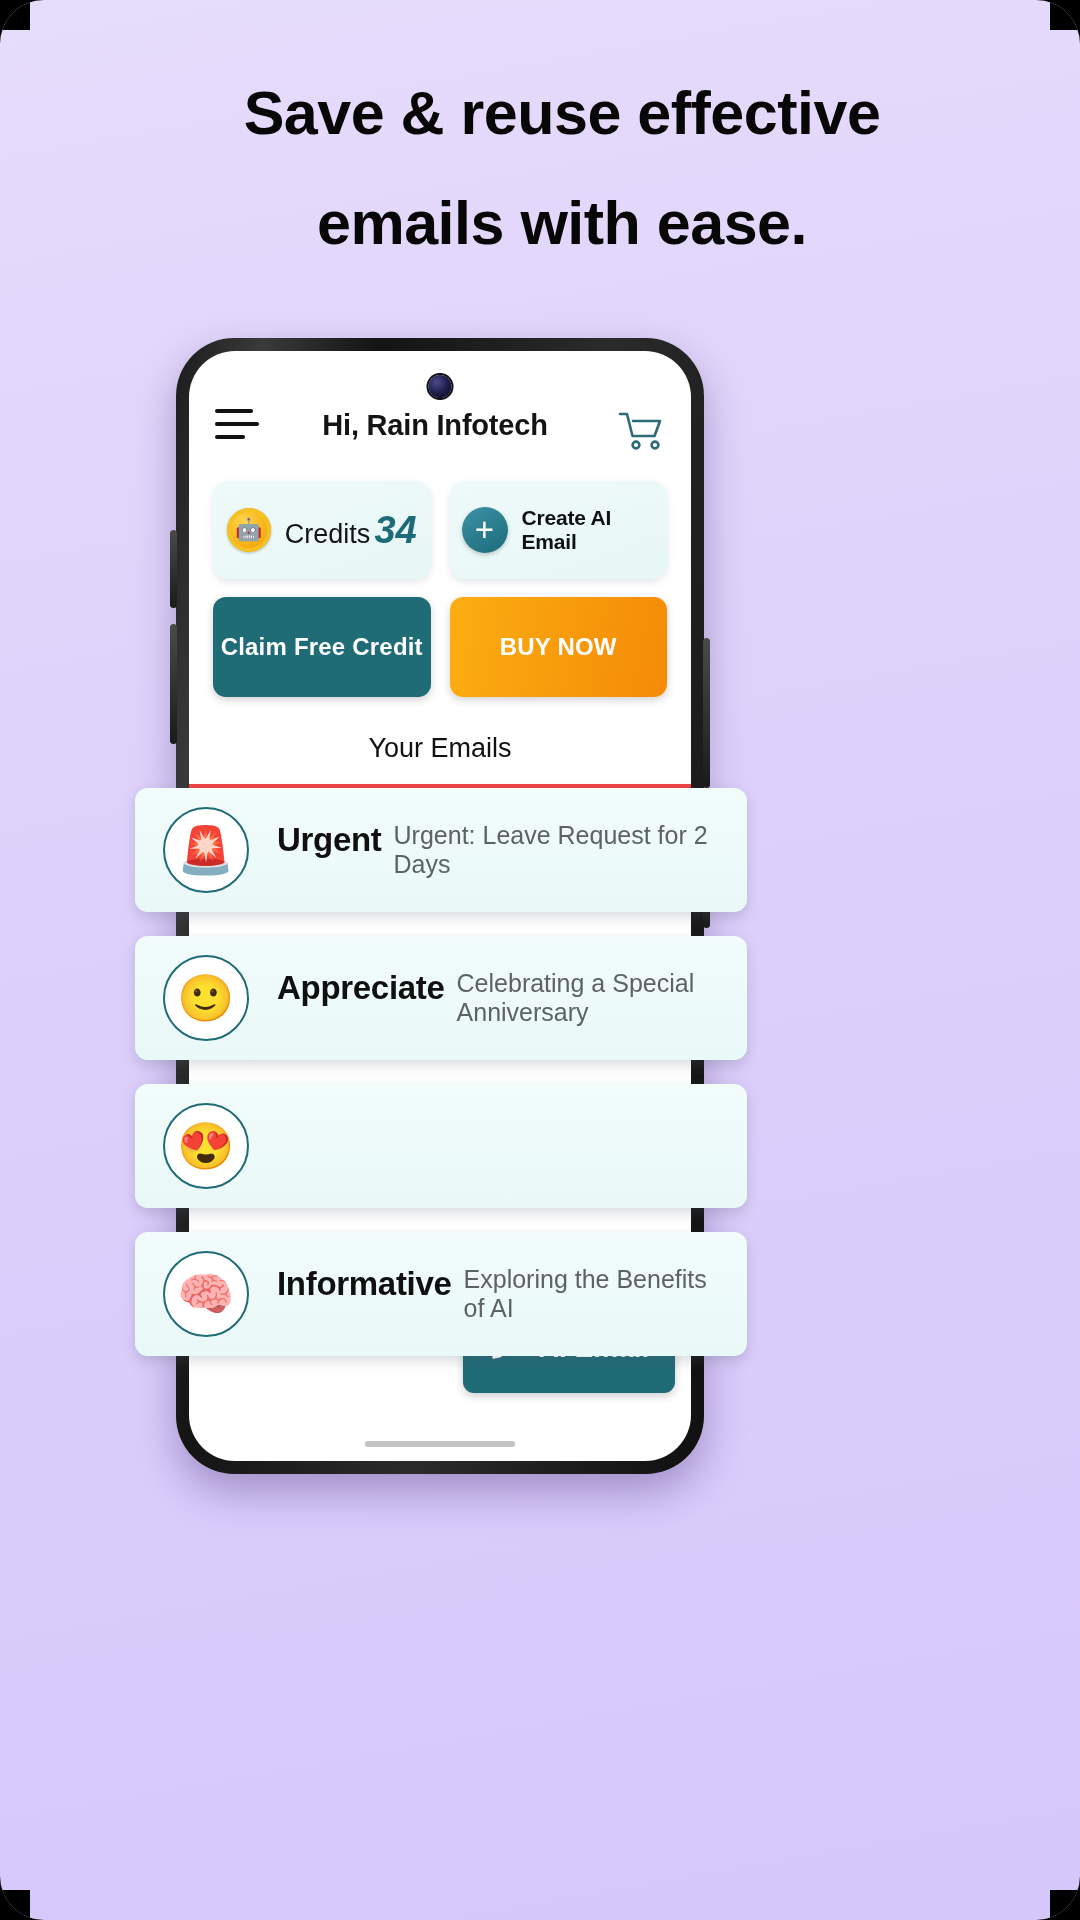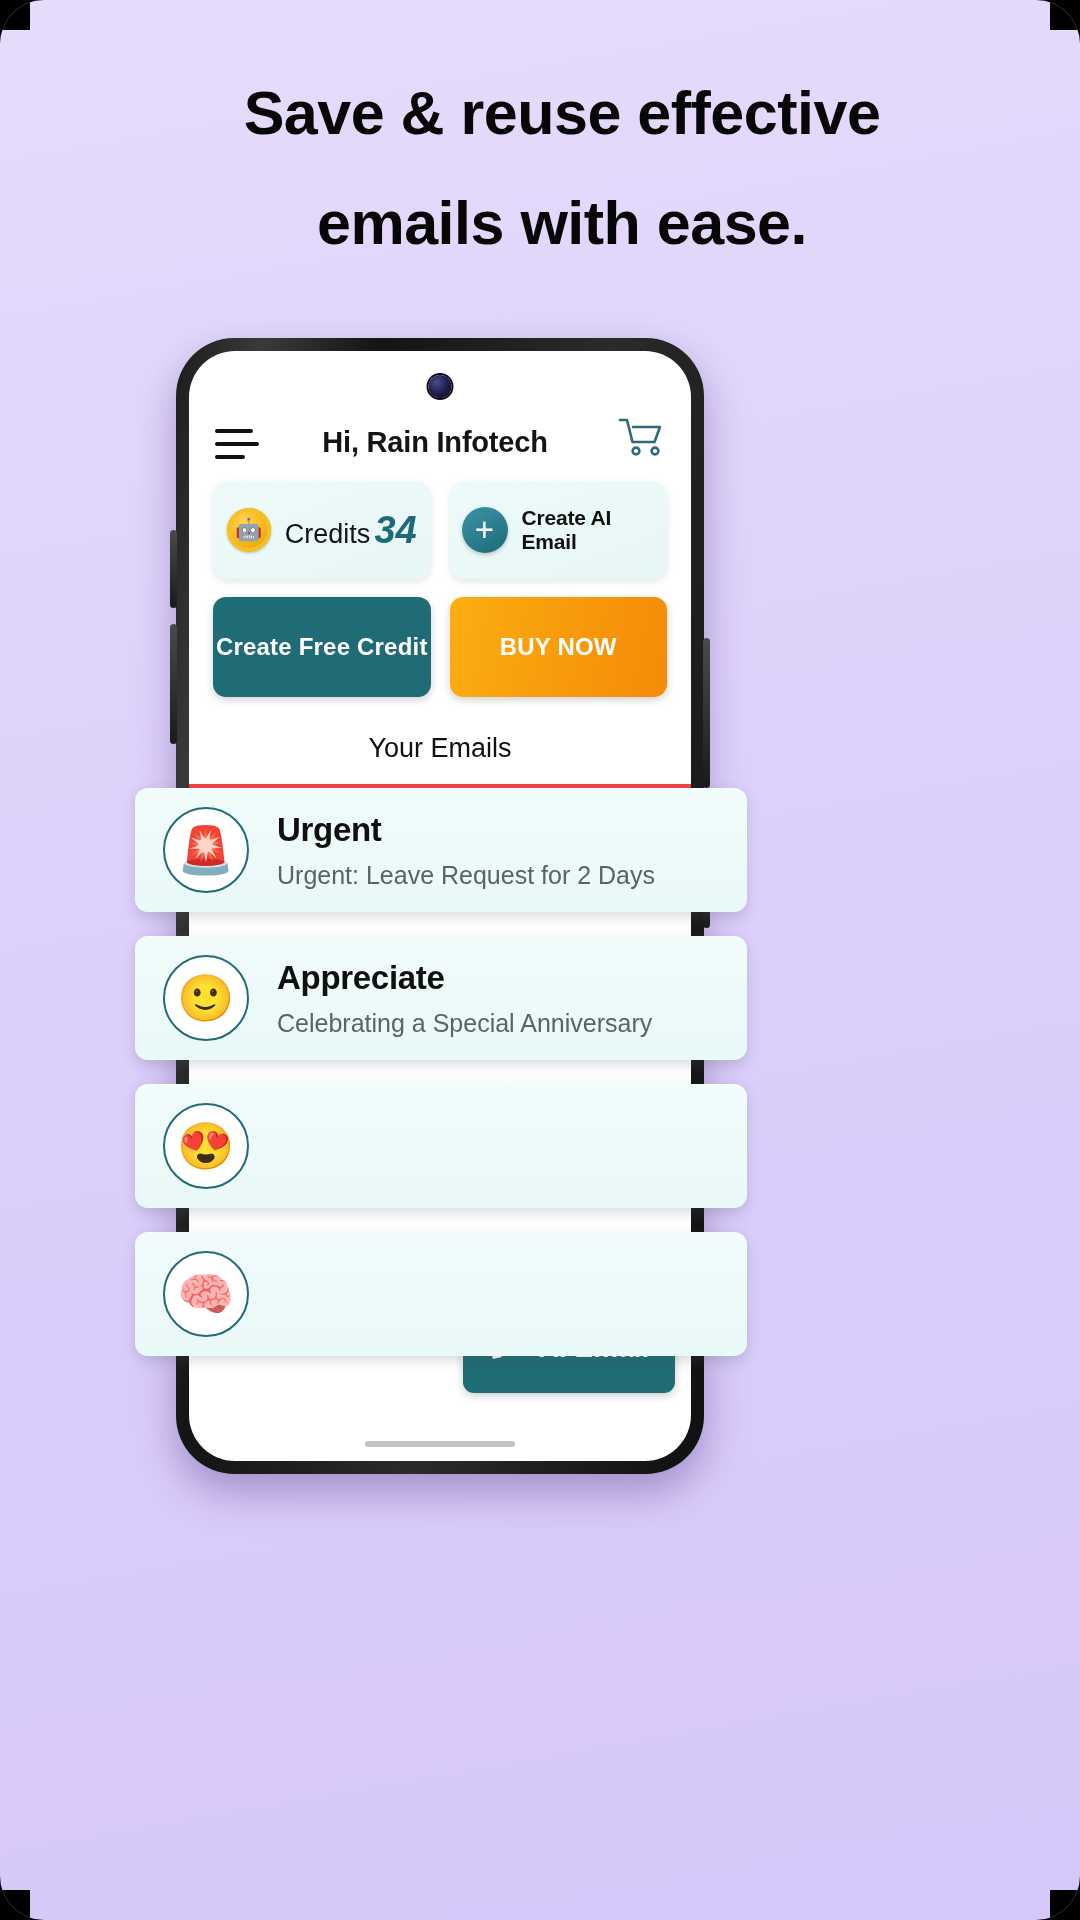--- a/index.html
+++ b/index.html
@@ -63,21 +63,21 @@
   }
   .camera {
     position:absolute; top:24px; left:50%; transform:translateX(-50%);
     width:23px; height:23px; border-radius:50%;
     background:radial-gradient(circle at 36% 32%, #4b4b8e 0%, #20204d 48%, #0a0a1c 100%);
     box-shadow:0 0 0 2px #0b0b12;
   }
 
   
   .app-header {
-    display:flex; align-items:flex-end;
+    display:flex; align-items:flex-start;
     padding:58px 26px 0 26px;
     height:108px;
   }
   .hamburger { width:44px; display:flex; flex-direction:column; gap:9px; cursor:pointer; }
   .hamburger i { display:block; height:4px; background:#111; border-radius:2px; }
   .hamburger i:nth-child(1){ width:38px; }
   .hamburger i:nth-child(2){ width:44px; }
   .hamburger i:nth-child(3){ width:30px; }
   .app-title {
     flex:1; text-align:center;
@@ -156,21 +156,21 @@
     padding:0 28px;
     gap:28px;
   }
   .ava {
     width:86px; height:86px; border-radius:50%;
     background:#ffffff;
     border:2.5px solid #1f6b76;
     display:flex; align-items:center; justify-content:center;
     font-size:46px; line-height:1; flex:none;
   }
-  .etext { display:flex; flex-direction:column; gap:12px; }
+  .etext { display:flex; flex-direction:row; gap:12px; }
   .etitle { font-size:33px; font-weight:600; color:#101010; letter-spacing:-0.3px; }
   .esub { font-size:25px; color:#5d6264; }
 
   
   .ai-btn {
     position:absolute; right:16px; bottom:68px;
     width:212px; height:90px;
     background:#1f6b76;
     border-radius:11px;
     display:flex; align-items:center; justify-content:center; gap:16px;
@@ -230,21 +230,21 @@
             <span class="credits-label">Credits</span><span class="credits-num">34</span>
           </div>
         </div>
         <div class="tcard">
           <div class="plus-circle">+</div>
           <span class="create-label">Create AI Email</span>
         </div>
       </div>
 
       <div class="actions">
-        <div class="abtn teal">Create Free Credit</div>
+        <div class="abtn teal">Claim Free Credit</div>
         <div class="abtn orange">BUY NOW</div>
       </div>
 
       <div class="tabs">
         <div class="tab active">Your Emails</div>
       </div>
 
       <div class="ai-btn">
         <span>
           <svg width="34" height="34" viewBox="0 0 34 34" fill="none" stroke="#ffffff" stroke-width="2.4" stroke-linecap="round" stroke-linejoin="round">
@@ -280,20 +280,24 @@
     </div>
     <div class="ecard">
       <div class="ava">
           <span>😍</span>
         </div>
     </div>
     <div class="ecard">
       <div class="ava">
           <span>🧠</span>
         </div>
+      <div class="etext">
+        <div class="etitle">Informative</div>
+        <div class="esub">Exploring the Benefits of AI</div>
+      </div>
     </div>
   </div>
 
   <div class="corner c-tl"></div>
   <div class="corner c-tr"></div>
   <div class="corner c-bl"></div>
   <div class="corner c-br"></div>
 </div>
 
 </body></html>

